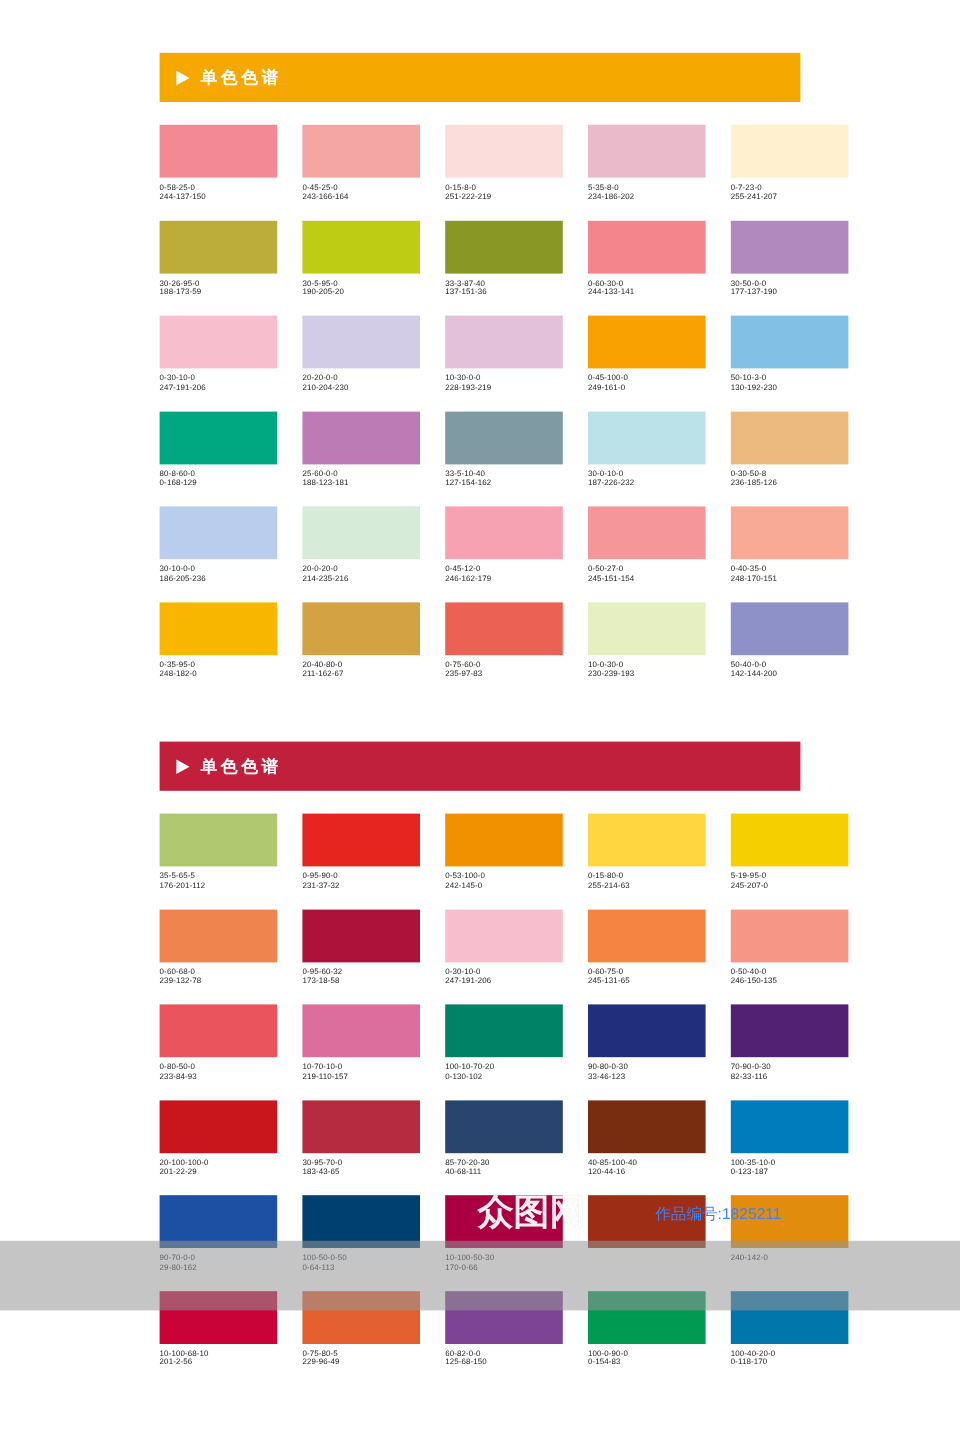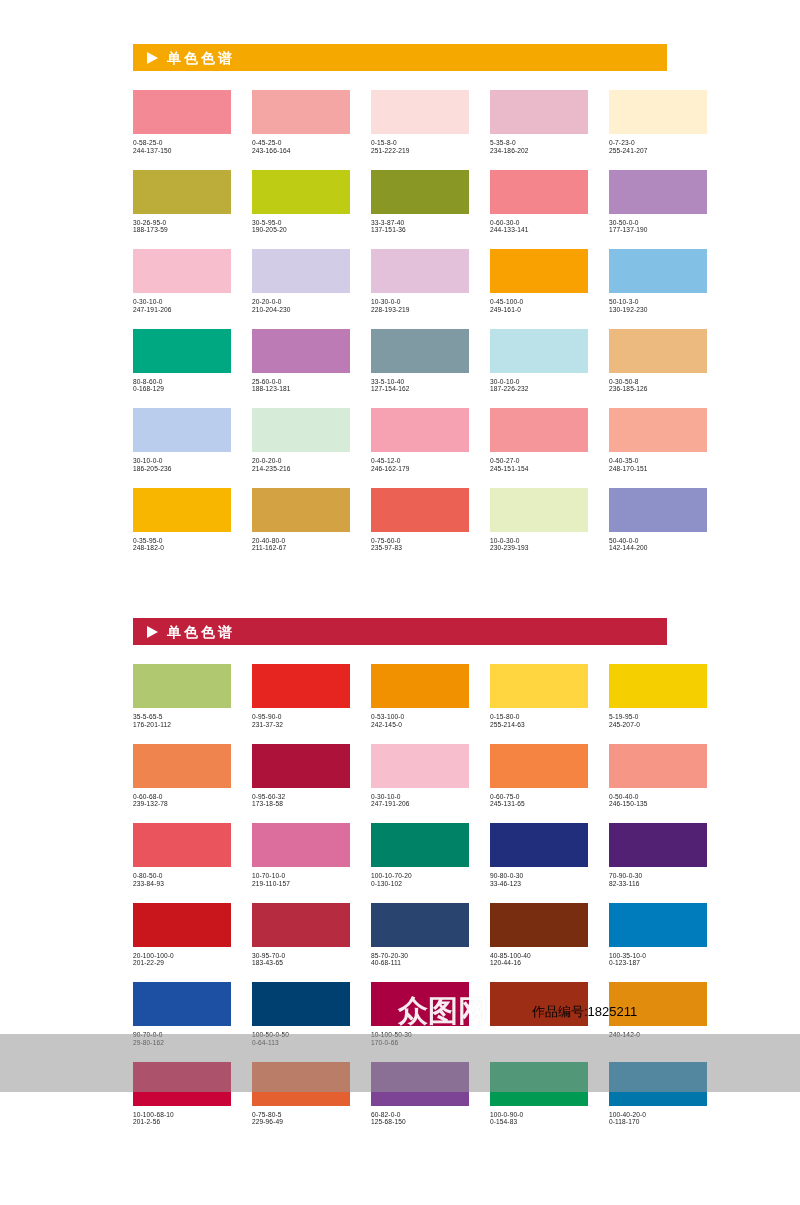--- a/index.html
+++ b/index.html
@@ -20,21 +20,21 @@
   }
   .section {
     position: absolute;
     left: 133px;
     width: 534px;
   }
   #section-1 { top: 44px; }
   #section-2 { top: 618px; }
 
   .section-header {
-    height: 27px;
+    height: 41px;
     display: flex;
     align-items: center;
     padding-left: 14px;
     margin-bottom: 19px;
   }
   #section-1 .section-header { background: #f5a800; }
   #section-2 .section-header { background: #c0203c; }
 
   .play-icon {
     width: 0; height: 0;
@@ -123,24 +123,24 @@
   .wm-tagline {
     font-size: 21px;
     color: #ffffff;
     font-family: "DejaVu Sans", sans-serif;
     letter-spacing: 2px;
     line-height: 1.1;
     opacity: 0.95;
   }
   .wm-code {
     font-size: 13px;
-    color: #000000;
+    color: #3b82f6;
     font-family: "Liberation Sans", sans-serif;
     margin-top: 2px;
-    margin-left: 34px;
+    margin-left: 48px;
   }
 </style>
 </head>
 <body>
 
 <div class="page">
 
   <div class="section" id="section-1">
     <div class="section-header">
       <span class="play-icon"></span>

